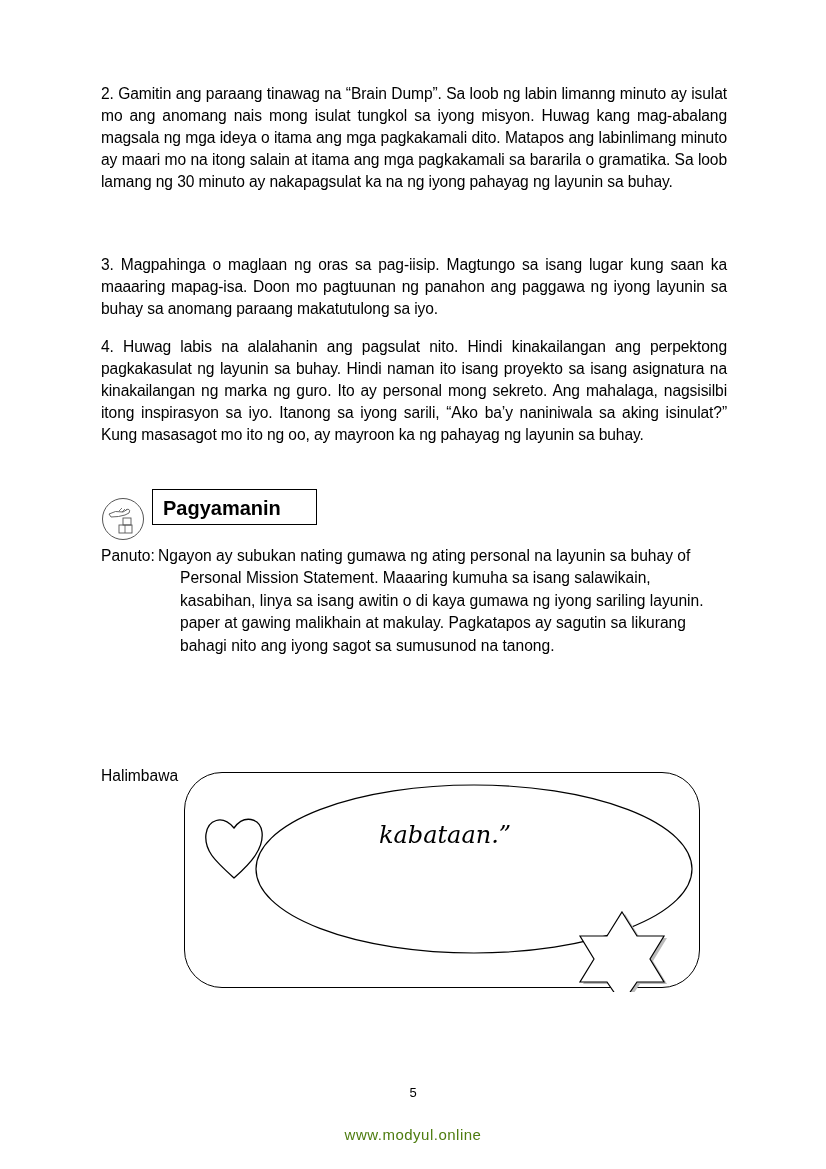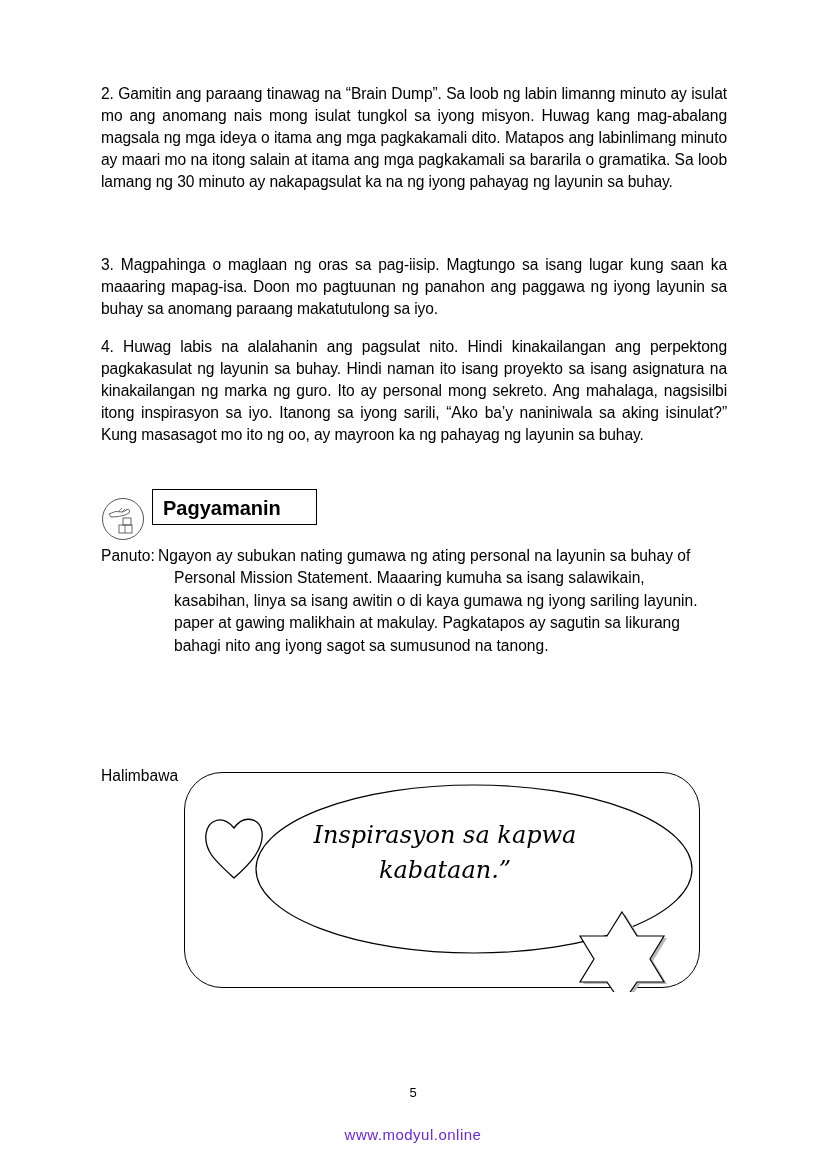--- a/index.html
+++ b/index.html
@@ -8,32 +8,32 @@
   .para { position: absolute; left: 101px; width: 626px; font-size: 15.6px;
           line-height: 22px; text-align: justify; margin: 0; letter-spacing: -0.1px; }
   #p2 { top: 83px; }
   #p3 { top: 254px; }
   #p4 { top: 336px; }
   .section-icon { position: absolute; left: 101px; top: 497px; width: 44px; height: 44px; }
   .section-box { position: absolute; left: 152px; top: 489px; width: 165px; height: 36px;
                  border: 1.3px solid #000; box-sizing: border-box; }
   .section-title { position: absolute; left: 10px; top: 7px; font-weight: bold; font-size: 20px; margin: 0; }
   .instr-label { position: absolute; left: 101px; top: 545px; font-size: 15.6px; line-height: 22px; }
-  .instr-body { position: absolute; left: 174px; top: 545px; width: 570px; font-size: 15.6px;
+  .instr-body { position: absolute; left: 180px; top: 545px; width: 570px; font-size: 15.6px;
                 line-height: 22.5px; }
   .instr-first { position: absolute; left: 168px; top: 545px; font-size: 15.6px; line-height: 22px; white-space: nowrap; }
   .example-label { position: absolute; left: 101px; top: 767px; font-size: 15.6px; }
   .example-box { position: absolute; left: 184px; top: 772px; width: 516px; height: 216px;
                  border: 1.3px solid #000; border-radius: 38px; box-sizing: border-box; }
   .example-svg { position: absolute; left: 184px; top: 772px; width: 520px; height: 220px; }
   .quote { position: absolute; left: 300px; top: 818px; width: 290px; text-align: center;
            font-family: "DejaVu Serif", serif; font-style: italic; font-size: 24px; line-height: 35px; }
   .page-number { position: absolute; left: 0; width: 826px; top: 1085px; text-align: center; font-size: 13px; }
   .watermark { position: absolute; left: 0; width: 826px; top: 1126px; text-align: center;
-               font-size: 15px; color: #6d28d9; letter-spacing: 0.5px; }
+               font-size: 15px; color: #4d7c0f; letter-spacing: 0.5px; }
 </style>
 </head>
 <body>
 
 <p id="p2" class="para">2. Gamitin ang paraang tinawag na “Brain Dump”. Sa loob ng labin limanng minuto ay isulat mo ang anomang nais mong isulat tungkol sa iyong misyon. Huwag kang mag-abalang magsala ng mga ideya o itama ang mga pagkakamali dito. Matapos ang labinlimang minuto ay maari mo na itong salain at itama ang mga pagkakamali sa bararila o gramatika. Sa loob lamang ng 30 minuto ay nakapagsulat ka na ng iyong pahayag ng layunin sa buhay.</p>
 <p id="p3" class="para">3. Magpahinga o maglaan ng oras sa pag-iisip. Magtungo sa isang lugar kung saan ka maaaring mapag-isa. Doon mo pagtuunan ng panahon ang paggawa ng iyong layunin sa buhay sa anomang paraang makatutulong sa iyo.</p>
 <p id="p4" class="para">4. Huwag labis na alalahanin ang pagsulat nito. Hindi kinakailangan ang perpektong pagkakasulat ng layunin sa buhay. Hindi naman ito isang proyekto sa isang asignatura na kinakailangan ng marka ng guro. Ito ay personal mong sekreto. Ang mahalaga, nagsisilbi itong inspirasyon sa iyo. Itanong sa iyong sarili, “Ako ba’y naniniwala sa aking isinulat?” Kung masasagot mo ito ng oo, ay mayroon ka ng pahayag ng layunin sa buhay.</p>
 
 <div class="section-icon">
   <svg width="44" height="44" viewBox="0 0 44 44">
@@ -67,18 +67,17 @@
   <g>
     <path d="M50 106 C30 88 20 78 22 62 C24 48 38 42 50 56 C60 42 76 46 78 60 C80 76 68 90 50 106 Z" fill="#fff" stroke="#000" stroke-width="1.3"></path>
   </g>
   <g>
     <polygon points="438,140 453,164 480,164 466,187 480,210 453,210 438,232 423,210 396,210 410,187 396,164 423,164" transform="translate(3,2)" fill="#bbb" stroke="none"></polygon>
     <polygon points="438,140 453,164 480,164 466,187 480,210 453,210 438,232 423,210 396,210 410,187 396,164 423,164" fill="#fff" stroke="#000" stroke-width="1.2"></polygon>
   </g>
 </svg>
 
 <div class="quote">
-  <div>Inspirasyon sa kapwa</div>
   <div>kabataan.”</div>
 </div>
 
 <div class="page-number">5</div>
 <div class="watermark">www.modyul.online</div>
 
 </body></html>

